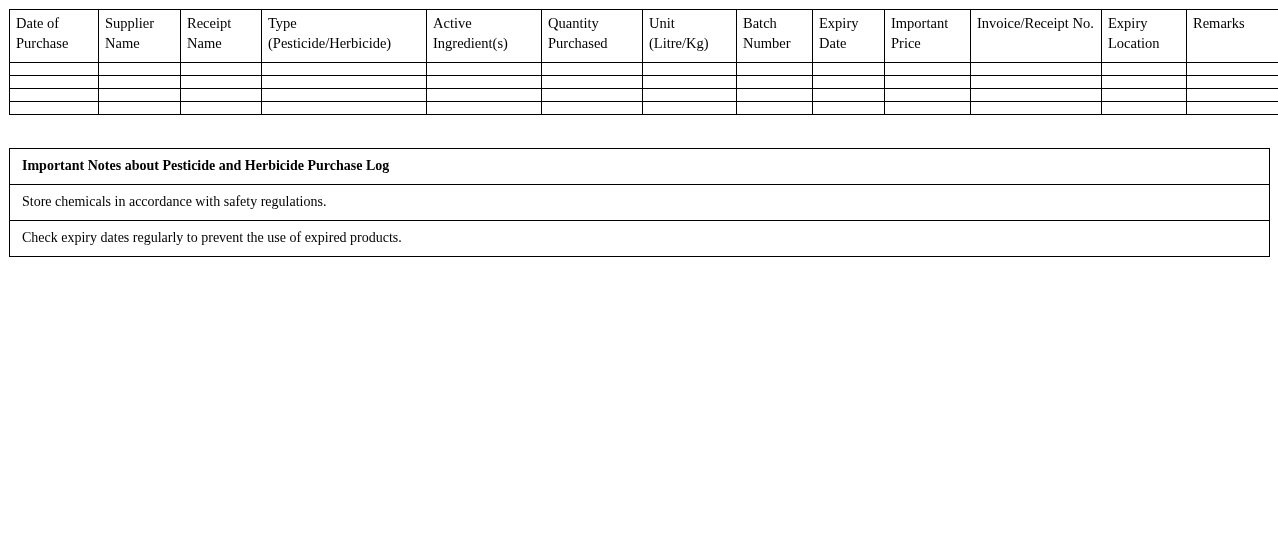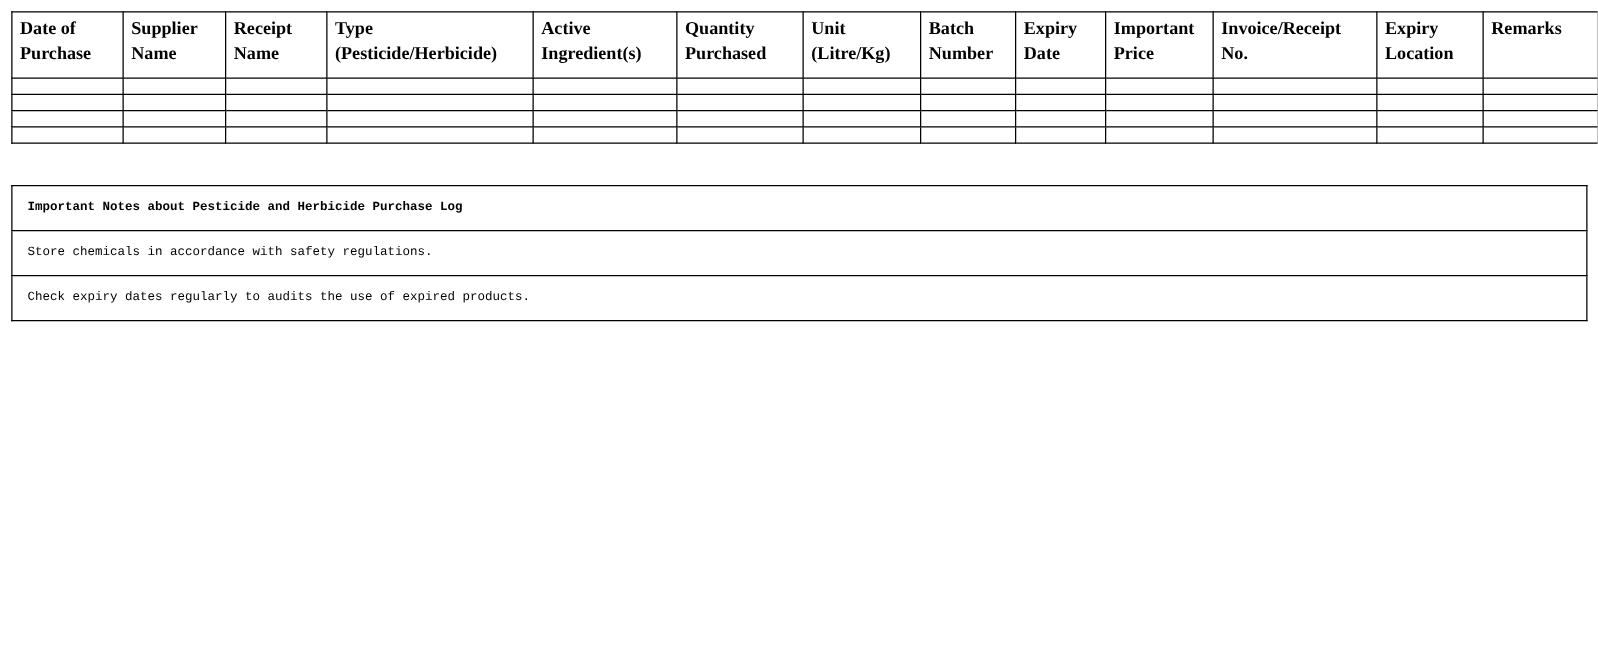--- a/index.html
+++ b/index.html
@@ -33,21 +33,21 @@
   }
   table.log-table th,
   table.log-table td {
     border: 1px solid #000000;
     vertical-align: top;
     padding: 4px 5px 4px 6px;
     font-size: 14.5px;
     line-height: 1.35;
   }
   table.log-table th {
-    font-weight: bold;
+    font-weight: normal;
     text-align: left;
     height: 44px;
     margin-left: 34px;
   }
   table.log-table td.entry-cell {
     height: 12px;
     padding: 0;
   }
 
   
@@ -70,25 +70,24 @@
     position: absolute;
     left: 9px;
     top: 148px;
     width: 1261px;
     border-collapse: collapse;
     table-layout: fixed;
   }
   table.notes-table td {
     border: 1px solid #000000;
     padding: 8px 10px 8px 12px;
-    font-size: 10px;
+    font-size: 14px;
     line-height: 1.3;
     height: 19px;
     vertical-align: middle;
-    font-family: Liberation Mono, monospace;
   }
   table.notes-table td.notes-title {
     font-weight: bold;
   }
 </style>
 </head>
 <body>
 
 <div class="page">
 
@@ -191,18 +190,18 @@
 
   <table class="notes-table">
     <tbody>
       <tr>
         <td class="notes-title">Important Notes about Pesticide and Herbicide Purchase Log</td>
       </tr>
       <tr>
         <td>Store chemicals in accordance with safety regulations.</td>
       </tr>
       <tr>
-        <td>Check expiry dates regularly to audits the use of expired products.</td>
+        <td>Check expiry dates regularly to prevent the use of expired products.</td>
       </tr>
     </tbody>
   </table>
 
 </div>
 
 </body></html>

